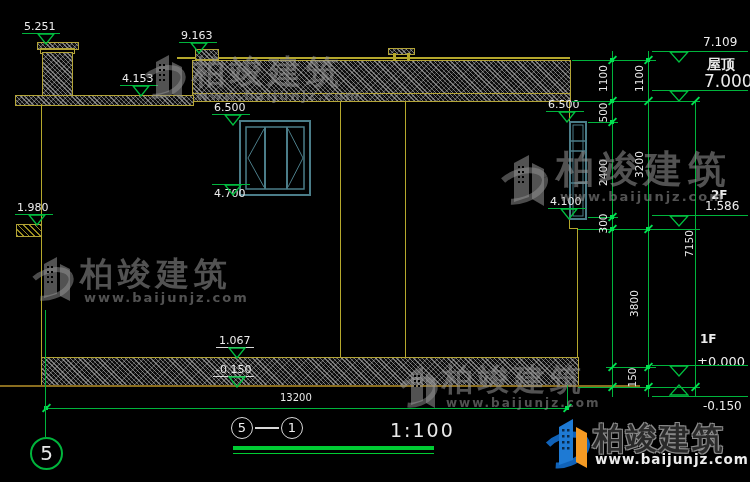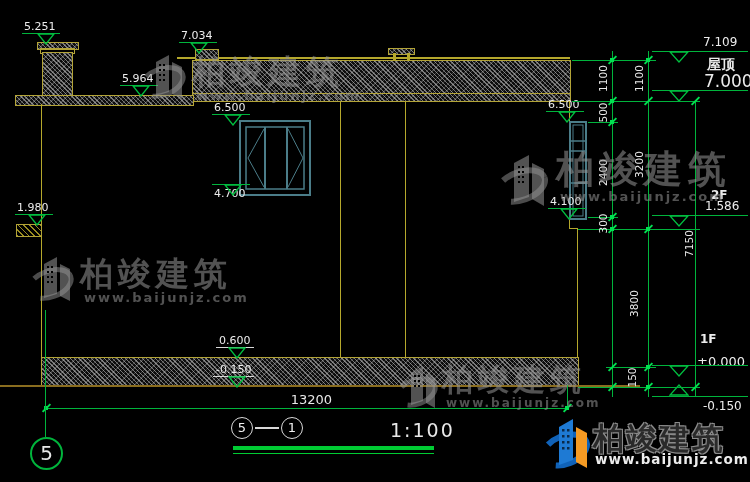--- a/index.html
+++ b/index.html
@@ -14,21 +14,21 @@
   .ybox{border:1px solid #b3a437;}
   .yl{background:#b5a82c;}
   .gl{background:#00b43c;}
   .wl{background:#d8d8d8;}
   .yhatch{border:1px solid #b3a437;
     background-image:repeating-linear-gradient(45deg,#9a8c20 0 1px,transparent 1px 4px);}
   .elabel{color:#ececec;font-size:11px;white-space:nowrap;line-height:11px;}
   .cnlabel{color:#ececec;font-size:12px;white-space:nowrap;font-weight:bold;}
   .vlabel{width:46px;height:13px;line-height:13px;text-align:center;color:#e8e8e8;
           font-size:10.5px;transform:rotate(-90deg);white-space:nowrap;}
-  .hlabel{color:#e8e8e8;font-size:13px;text-align:right;}
+  .hlabel{color:#e8e8e8;font-size:10px;text-align:left;}
   .tick{width:11px;height:2px;background:#00e050;transform:rotate(-45deg);}
   .dot{width:4px;height:4px;background:#00e050;}
   .tri{display:block;}
   .bubble{border-radius:50%;color:#f0f0f0;text-align:center;}
   .wm{color:rgba(150,150,150,.55);}
   .wm .big{font-weight:900;letter-spacing:5px;line-height:1;white-space:nowrap;}
   .wm .url{font-weight:bold;letter-spacing:2px;line-height:1;white-space:nowrap;}
   .logo-big{font-weight:900;letter-spacing:2px;color:#2a2a2a;white-space:nowrap;
             text-shadow:0 0 1px #9a9a9a,1px 1px 0 #8a8a8a,-1px -1px 0 #8a8a8a,
                         1px -1px 0 #8a8a8a,-1px 1px 0 #8a8a8a;}
@@ -87,27 +87,27 @@
     <line x1="2" y1="30" x2="17" y2="30" stroke="#4b7d89" stroke-width="1.5"></line>
     <line x1="2" y1="62" x2="17" y2="62" stroke="#4b7d89" stroke-width="1.5"></line>
   </svg>
 
   <div class="abs elabel" style="left:24px;top:21px;">5.251</div>
   <div class="abs gl" style="left:22px;top:33px;width:38px;height:1px;"></div>
   <svg class="abs tri" style="left:37px;top:33px;" width="18" height="12">
       <path d="M1 1 H17 L9 11 Z" fill="none" stroke="#00c040" stroke-width="1.3"></path>
     </svg>
 
-  <div class="abs elabel" style="left:181px;top:30px;">7.034</div>
+  <div class="abs elabel" style="left:181px;top:30px;">9.163</div>
   <div class="abs gl" style="left:179px;top:42px;width:38px;height:1px;"></div>
   <svg class="abs tri" style="left:190px;top:42px;" width="18" height="12">
       <path d="M1 1 H17 L9 11 Z" fill="none" stroke="#00c040" stroke-width="1.3"></path>
     </svg>
 
-  <div class="abs elabel" style="left:122px;top:73px;">5.964</div>
+  <div class="abs elabel" style="left:122px;top:73px;">4.153</div>
   <div class="abs gl" style="left:120px;top:85px;width:38px;height:1px;"></div>
   <svg class="abs tri" style="left:132px;top:85px;" width="18" height="12">
       <path d="M1 1 H17 L9 11 Z" fill="none" stroke="#00c040" stroke-width="1.3"></path>
     </svg>
 
   <div class="abs elabel" style="left:214px;top:102px;">6.500</div>
   <div class="abs gl" style="left:212px;top:114px;width:38px;height:1px;"></div>
   <svg class="abs tri" style="left:224px;top:114px;" width="18" height="12">
       <path d="M1 1 H17 L9 11 Z" fill="none" stroke="#00c040" stroke-width="1.3"></path>
     </svg>
@@ -129,21 +129,21 @@
   <svg class="abs tri" style="left:558px;top:111px;" width="18" height="12">
       <path d="M1 1 H17 L9 11 Z" fill="none" stroke="#00c040" stroke-width="1.3"></path>
     </svg>
 
   <div class="abs elabel" style="left:550px;top:196px;">4.100</div>
   <div class="abs gl" style="left:548px;top:208px;width:38px;height:1px;"></div>
   <svg class="abs tri" style="left:560px;top:208px;" width="18" height="12">
       <path d="M1 1 H17 L9 11 Z" fill="none" stroke="#00c040" stroke-width="1.3"></path>
     </svg>
 
-  <div class="abs elabel" style="left:219px;top:335px;">0.600</div>
+  <div class="abs elabel" style="left:219px;top:335px;">1.067</div>
   <div class="abs wl" style="left:216px;top:347px;width:38px;height:1px;"></div>
   <svg class="abs tri" style="left:228px;top:347px;" width="18" height="12">
       <path d="M1 1 H17 L9 11 Z" fill="none" stroke="#00c040" stroke-width="1.3"></path>
     </svg>
 
   <div class="abs elabel" style="left:216px;top:364px;">-0.150</div>
   <div class="abs wl" style="left:213px;top:376px;width:41px;height:1px;"></div>
   <svg class="abs tri" style="left:228px;top:376px;" width="18" height="12">
       <path d="M1 1 H17 L9 11 Z" fill="none" stroke="#00c040" stroke-width="1.3"></path>
     </svg>

